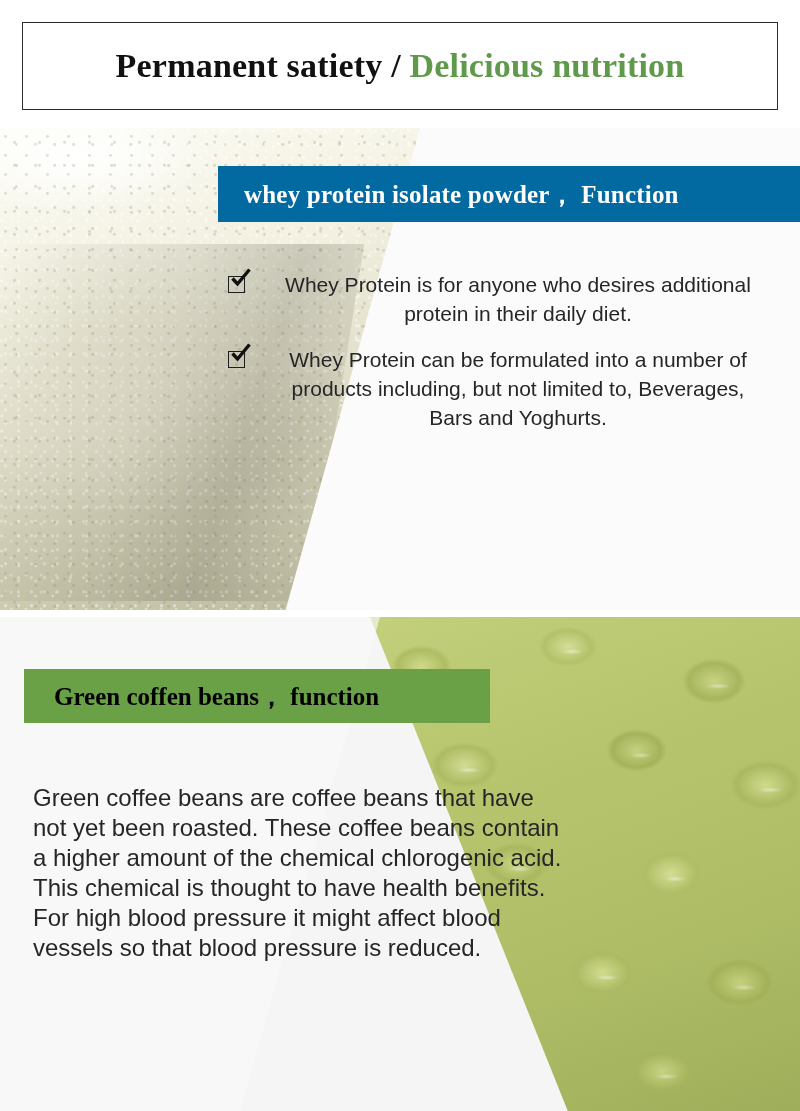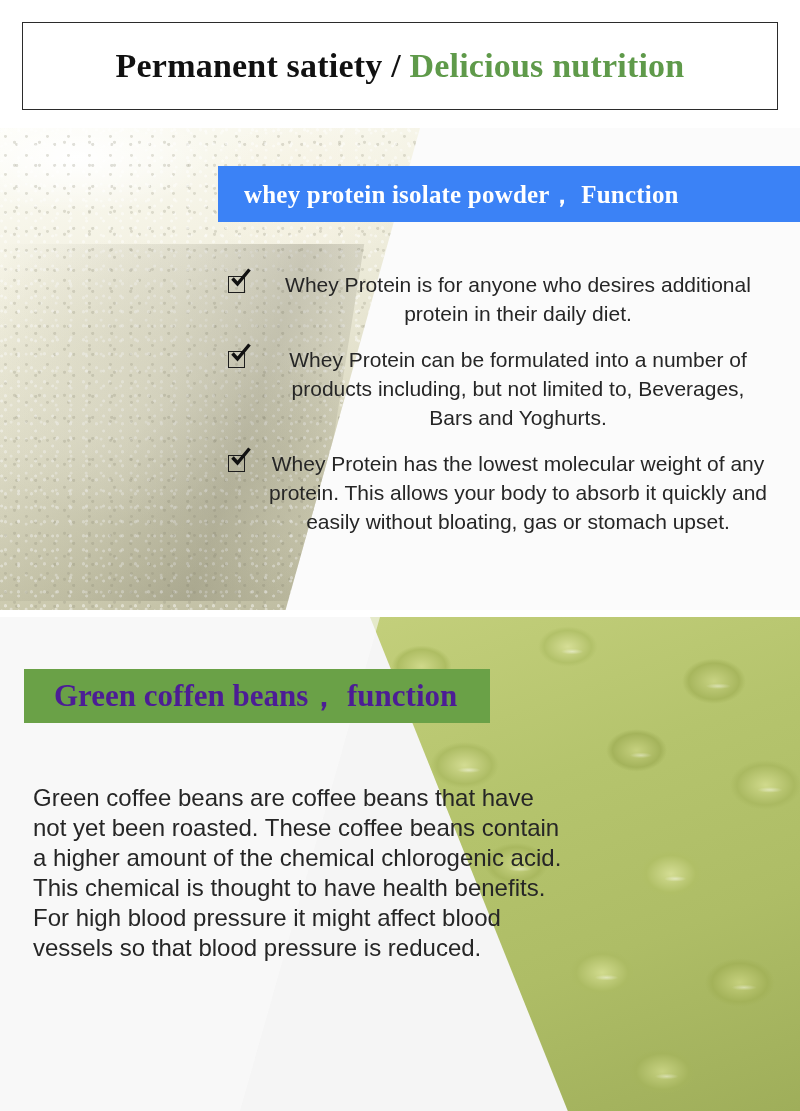--- a/index.html
+++ b/index.html
@@ -91,21 +91,21 @@
     background: linear-gradient(100deg, rgba(120,118,96,.0) 0%, rgba(120,118,96,.16) 45%, rgba(90,88,70,.26) 72%, rgba(90,88,70,.05) 100%);
     transform: skewX(-9deg);
   }
 
   .whey-banner {
     position: absolute;
     left: 218px;
     top: 38px;
     width: 582px;
     height: 56px;
-    background: #3b82f6;
+    background: #0369a1;
     display: flex;
     align-items: center;
     box-sizing: border-box;
     padding-left: 26px;
   }
   .whey-banner .banner-text {
     font-family: "Liberation Serif", serif;
     font-weight: bold;
     font-size: 25px;
     color: #ffffff;
@@ -224,22 +224,22 @@
     height: 54px;
     background: #6aa147;
     display: flex;
     align-items: center;
     box-sizing: border-box;
     padding-left: 30px;
   }
   .coffee-banner .banner-text {
     font-family: "Liberation Serif", serif;
     font-weight: bold;
-    font-size: 31px;
-    color: #4c1d95;
+    font-size: 25px;
+    color: #000000;
     white-space: nowrap;
   }
 
   .coffee-copy {
     position: absolute;
     left: 33px;
     top: 166px;
     width: 540px;
   }
   .coffee-para {
@@ -282,28 +282,20 @@
 
     <div class="bullet-row">
       <span class="check-box">
         <svg class="tick" viewBox="0 0 22 22">
           <path d="M2.5 10.5 L7.5 16 L19.5 1.5" fill="none" stroke="#111111" stroke-width="3.4" stroke-linecap="butt" stroke-linejoin="miter"></path>
         </svg>
       </span>
       <span class="bullet-text">Whey Protein can be formulated into a number of products including, but not limited to, Beverages, Bars and Yoghurts.</span>
     </div>
 
-    <div class="bullet-row">
-      <span class="check-box">
-        <svg class="tick" viewBox="0 0 22 22">
-          <path d="M2.5 10.5 L7.5 16 L19.5 1.5" fill="none" stroke="#111111" stroke-width="3.4" stroke-linecap="butt" stroke-linejoin="miter"></path>
-        </svg>
-      </span>
-      <span class="bullet-text">Whey Protein has the lowest molecular weight of any protein. This allows your body to absorb it quickly and easily without bloating, gas or stomach upset.</span>
-    </div>
 
   </div>
 </div>
 
 <div class="coffee-section">
 
   <div class="coffee-photo"></div>
   <div class="coffee-veil"></div>
 
   <div class="coffee-banner">

